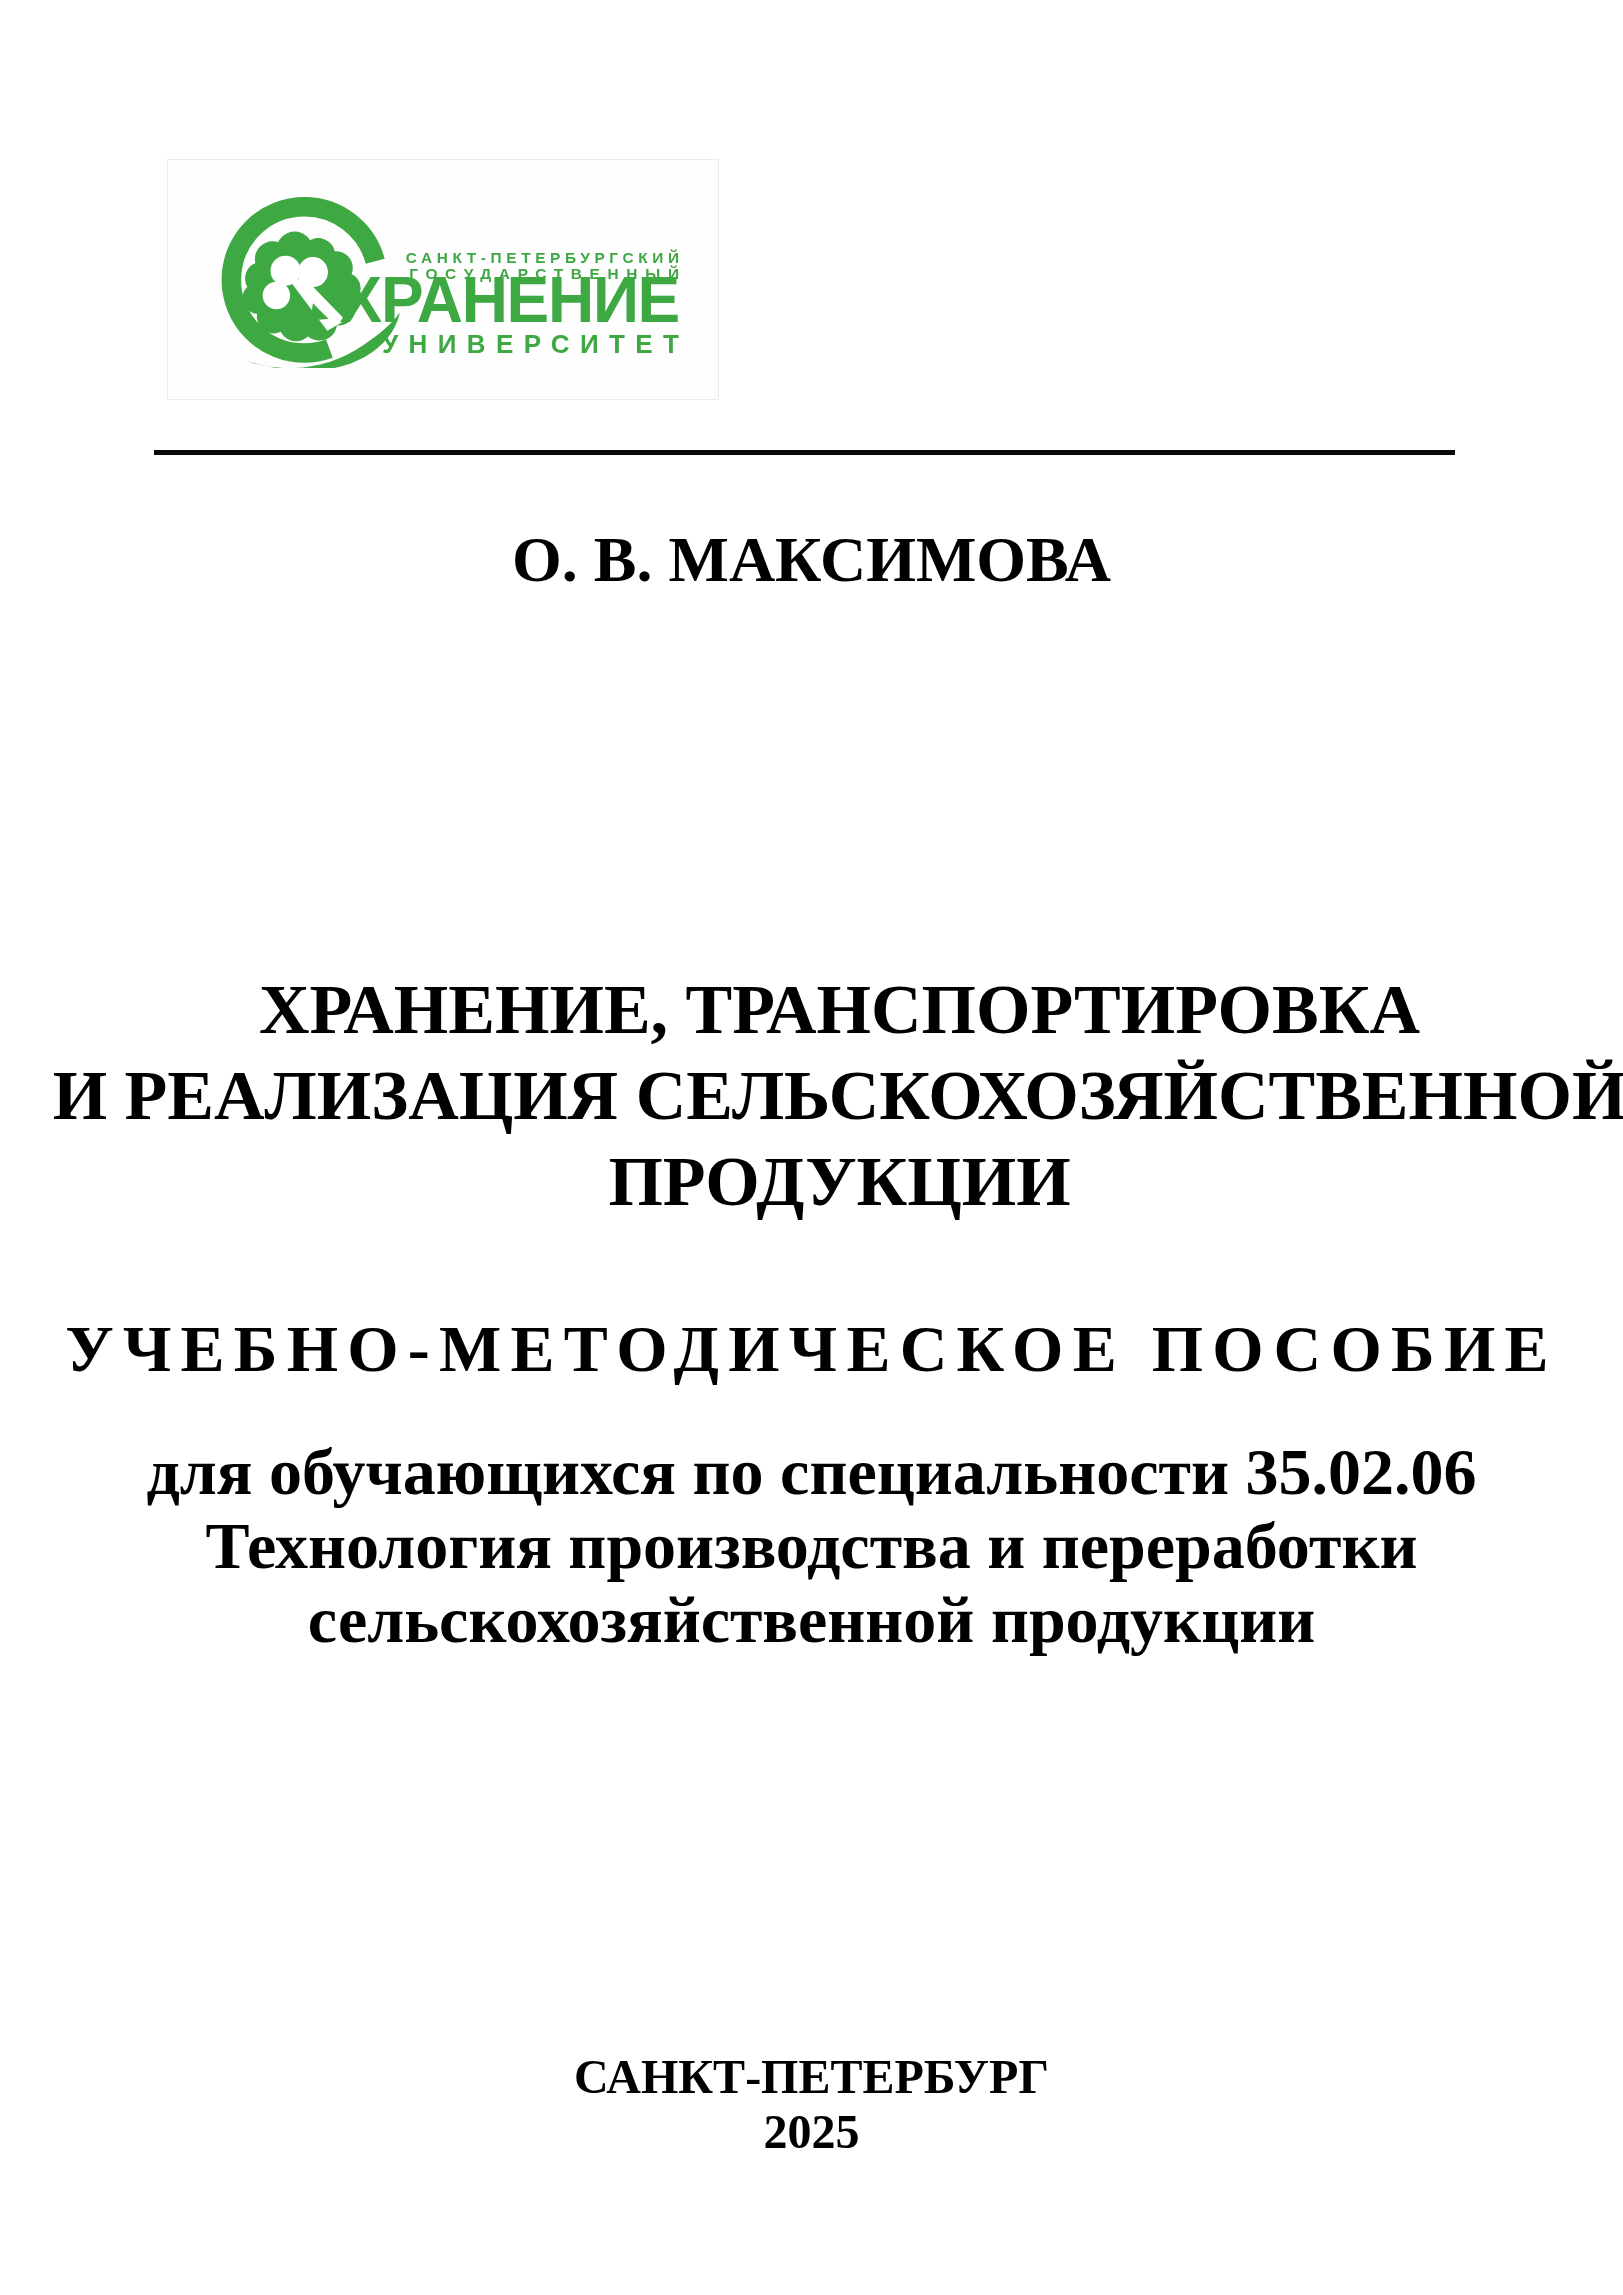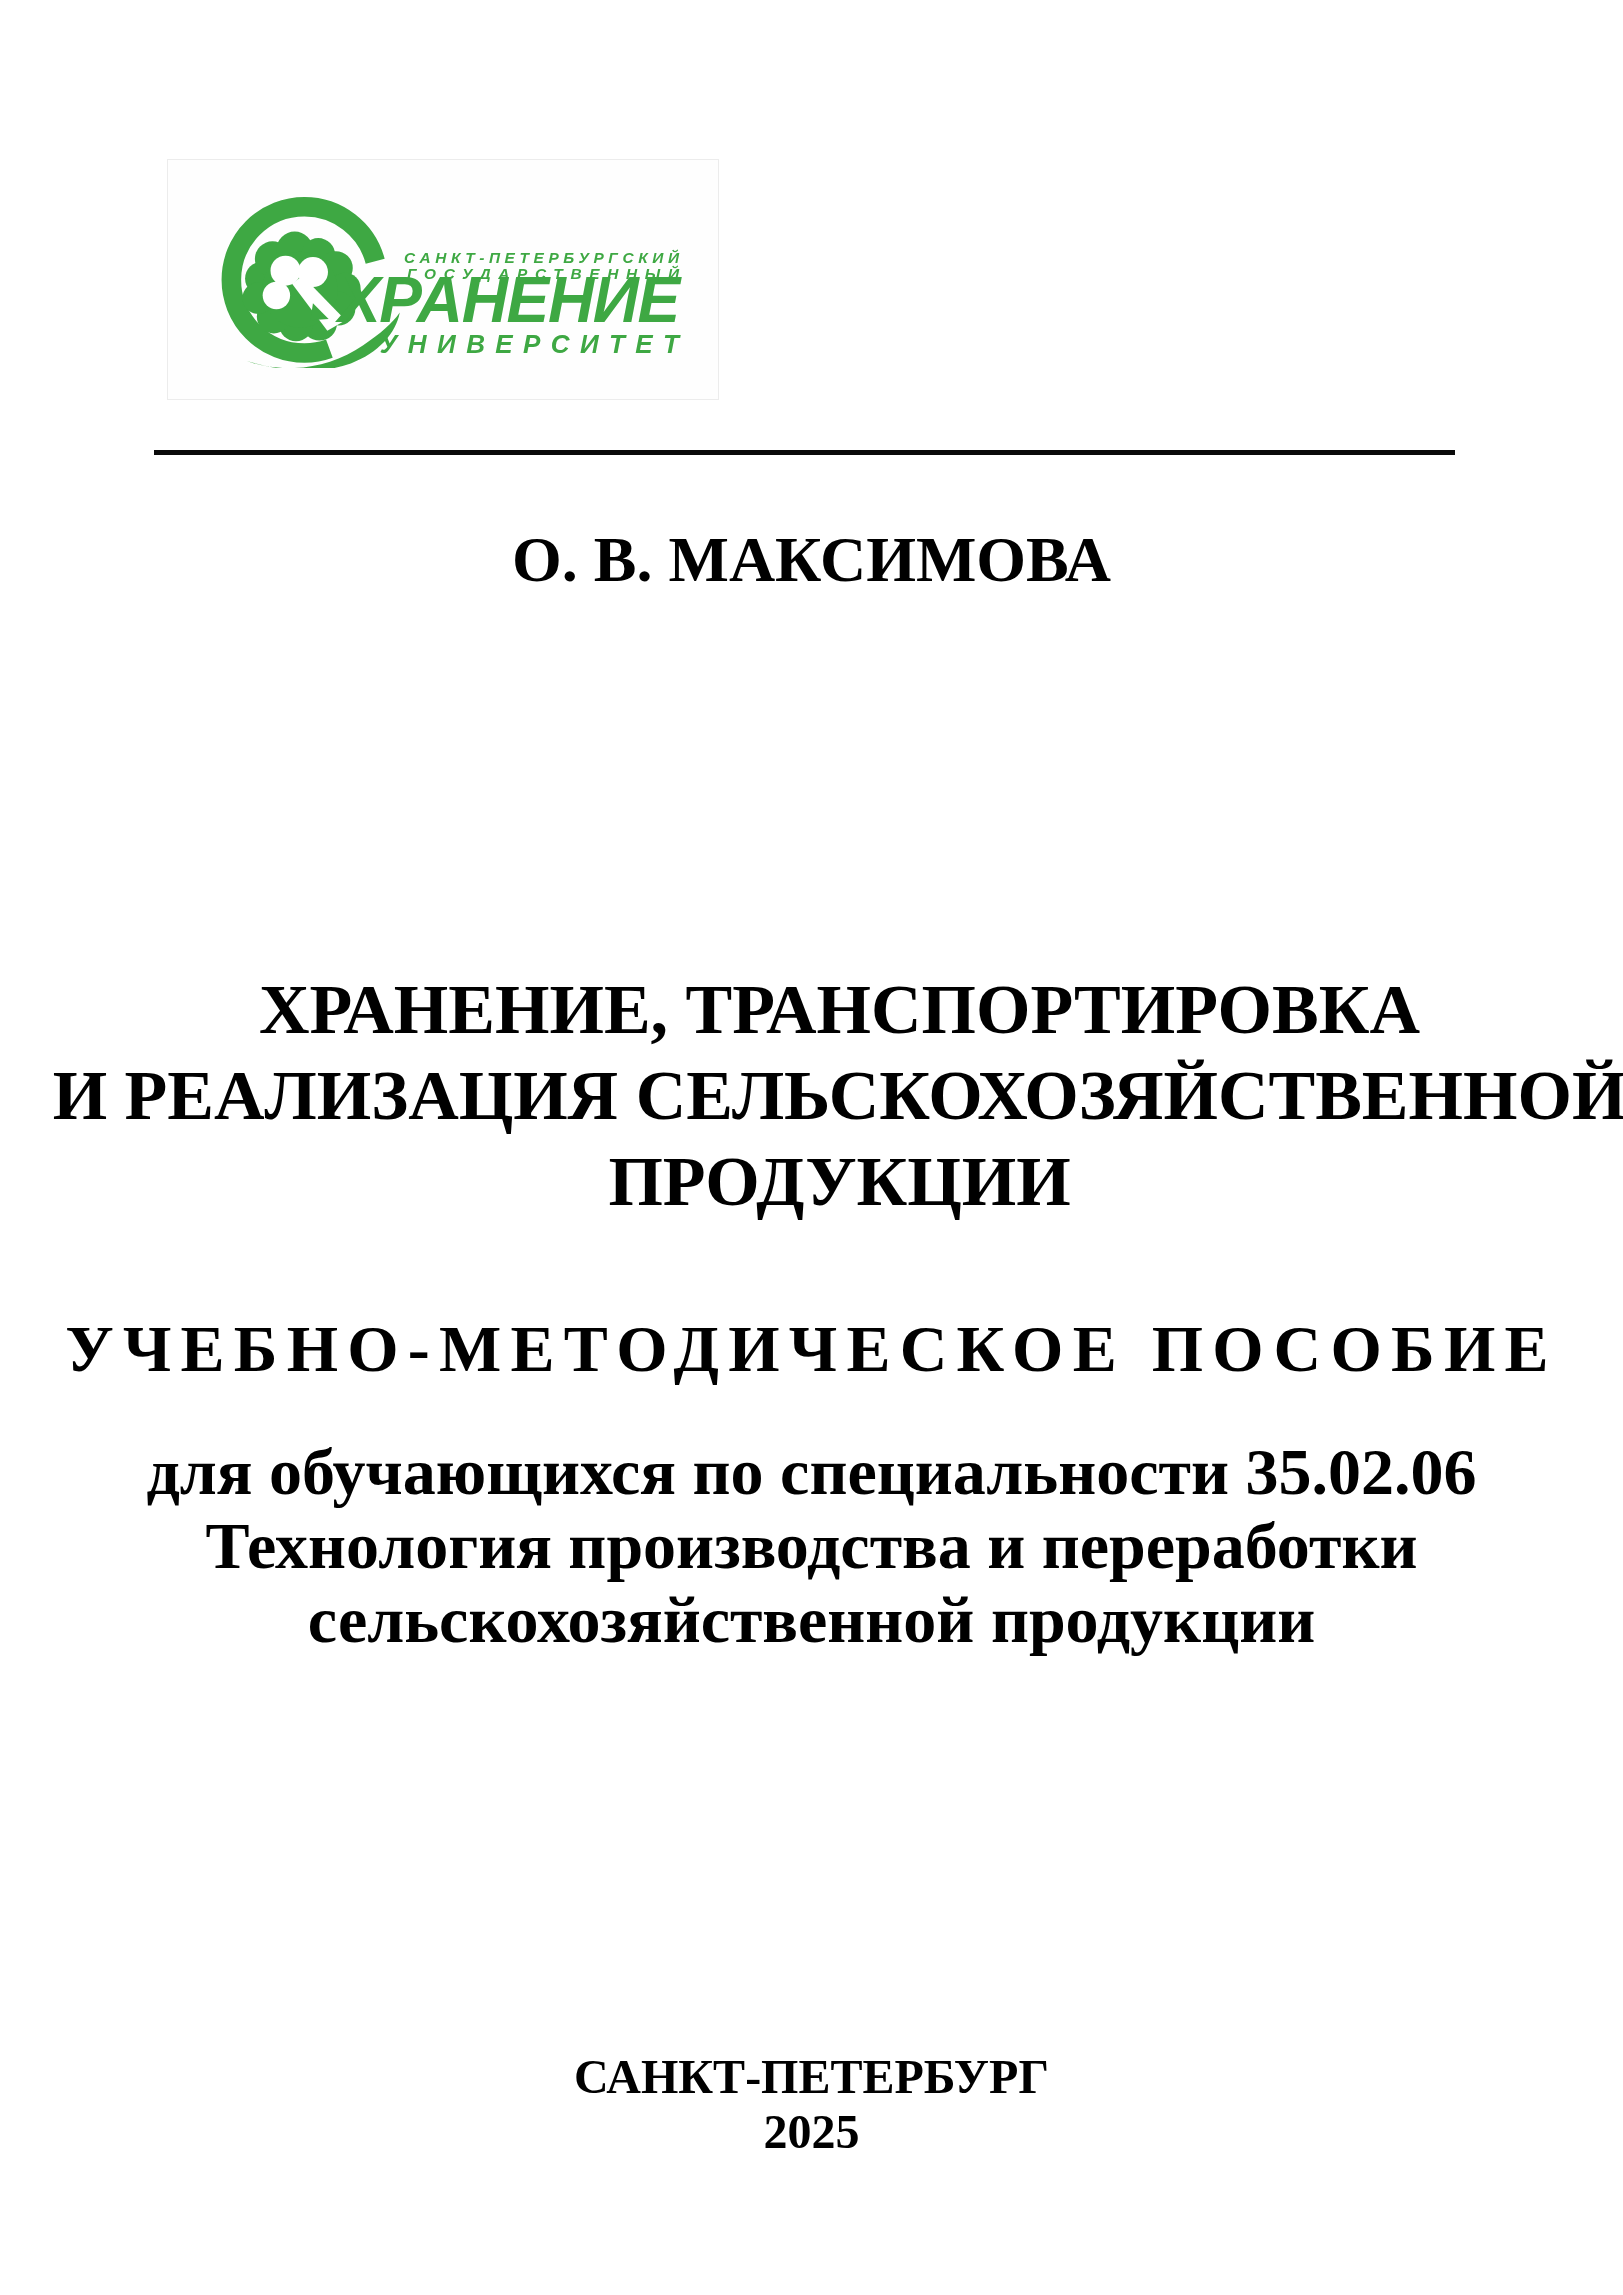--- a/index.html
+++ b/index.html
@@ -20,21 +20,20 @@
   
   .logo-box {
     position: absolute;
     left: 167px;
     top: 159px;
     width: 552px;
     height: 241px;
     background: #fefefe;
     border: 0.7px solid #ececec;
     box-sizing: border-box;
-    font-style: italic;
   }
   .logo-mark {
     position: absolute;
     left: 48px;
     top: 35px;
     width: 190px;
     height: 173px;
   }
   .logo-text {
     position: absolute;

